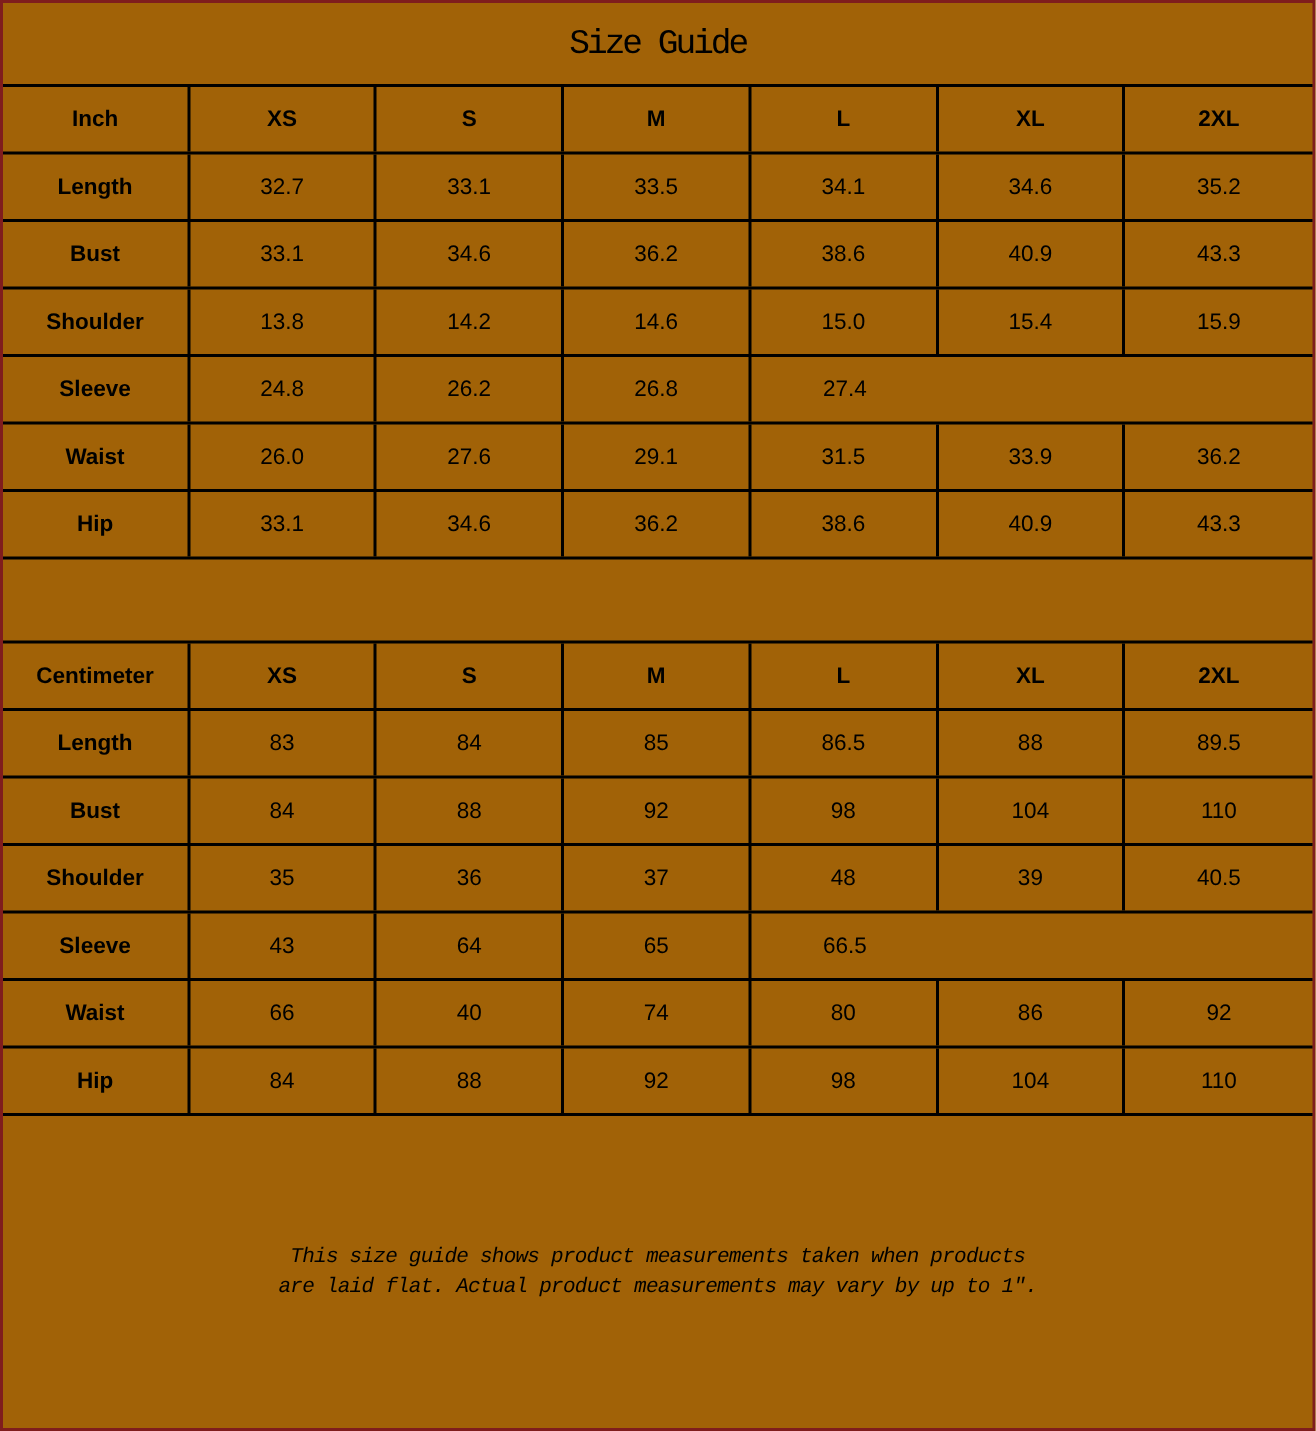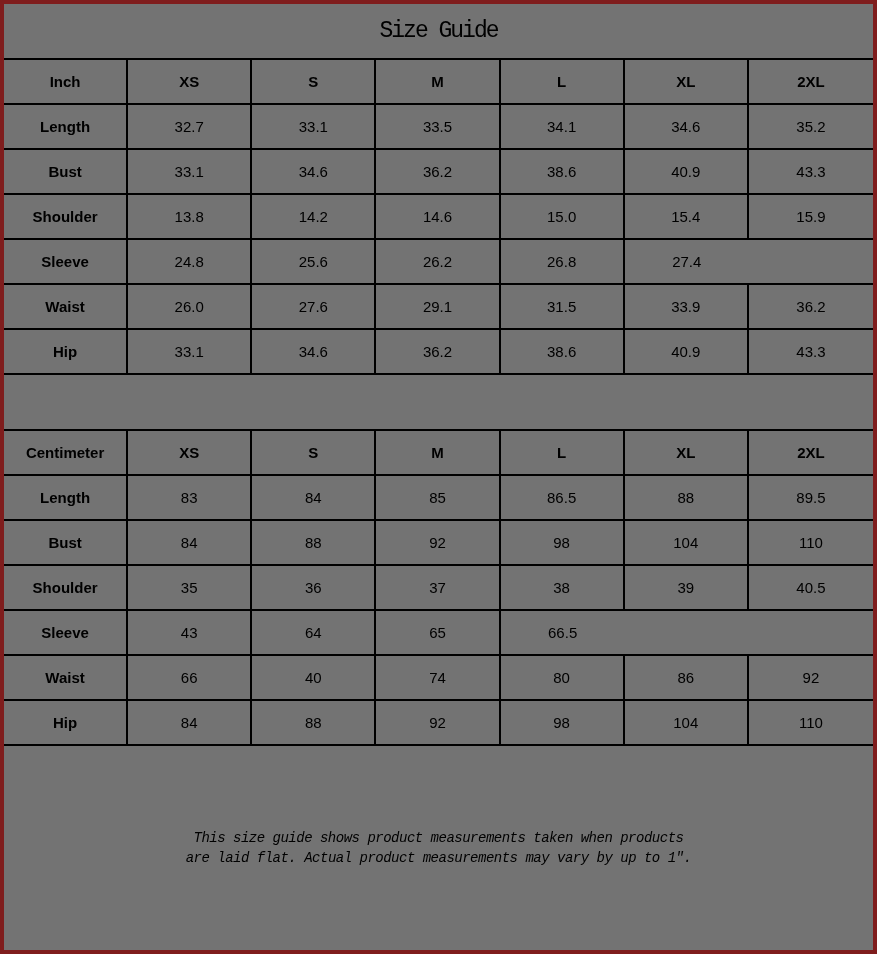--- a/index.html
+++ b/index.html
@@ -4,22 +4,22 @@
 <style>
   html, body {
     margin: 0;
     padding: 0;
     background: #ffffff;
   }
   .sheet {
     box-sizing: border-box;
     width: 877px;
     height: 954px;
-    border: 4px solid #7f1d1d;
-    background: #737373;
+    border: 2px solid #7f1d1d;
+    background: #a16207;
     display: flex;
     flex-direction: column;
     font-family: "Liberation Sans", sans-serif;
     color: #000000;
   }
   .row {
     box-sizing: border-box;
     height: 45px;
     flex: 0 0 56px;
     border-bottom: 2px solid #000000;
@@ -124,21 +124,20 @@
         <div class="cell value-cell">13.8</div>
         <div class="cell value-cell">14.2</div>
         <div class="cell value-cell">14.6</div>
         <div class="cell value-cell">15.0</div>
         <div class="cell value-cell">15.4</div>
         <div class="cell value-cell">15.9</div>
       </div>
       <div class="row grid-row">
         <div class="cell label-cell">Sleeve</div>
         <div class="cell value-cell">24.8</div>
-        <div class="cell value-cell">25.6</div>
         <div class="cell value-cell">26.2</div>
         <div class="cell value-cell">26.8</div>
         <div class="cell value-cell">27.4</div>
       </div>
       <div class="row grid-row">
         <div class="cell label-cell">Waist</div>
         <div class="cell value-cell">26.0</div>
         <div class="cell value-cell">27.6</div>
         <div class="cell value-cell">29.1</div>
         <div class="cell value-cell">31.5</div>
@@ -184,21 +183,21 @@
         <div class="cell value-cell">92</div>
         <div class="cell value-cell">98</div>
         <div class="cell value-cell">104</div>
         <div class="cell value-cell">110</div>
       </div>
       <div class="row grid-row">
         <div class="cell label-cell">Shoulder</div>
         <div class="cell value-cell">35</div>
         <div class="cell value-cell">36</div>
         <div class="cell value-cell">37</div>
-        <div class="cell value-cell">38</div>
+        <div class="cell value-cell">48</div>
         <div class="cell value-cell">39</div>
         <div class="cell value-cell">40.5</div>
       </div>
       <div class="row grid-row">
         <div class="cell label-cell">Sleeve</div>
         <div class="cell value-cell">43</div>
         <div class="cell value-cell">64</div>
         <div class="cell value-cell">65</div>
         <div class="cell value-cell">66.5</div>
       </div>

